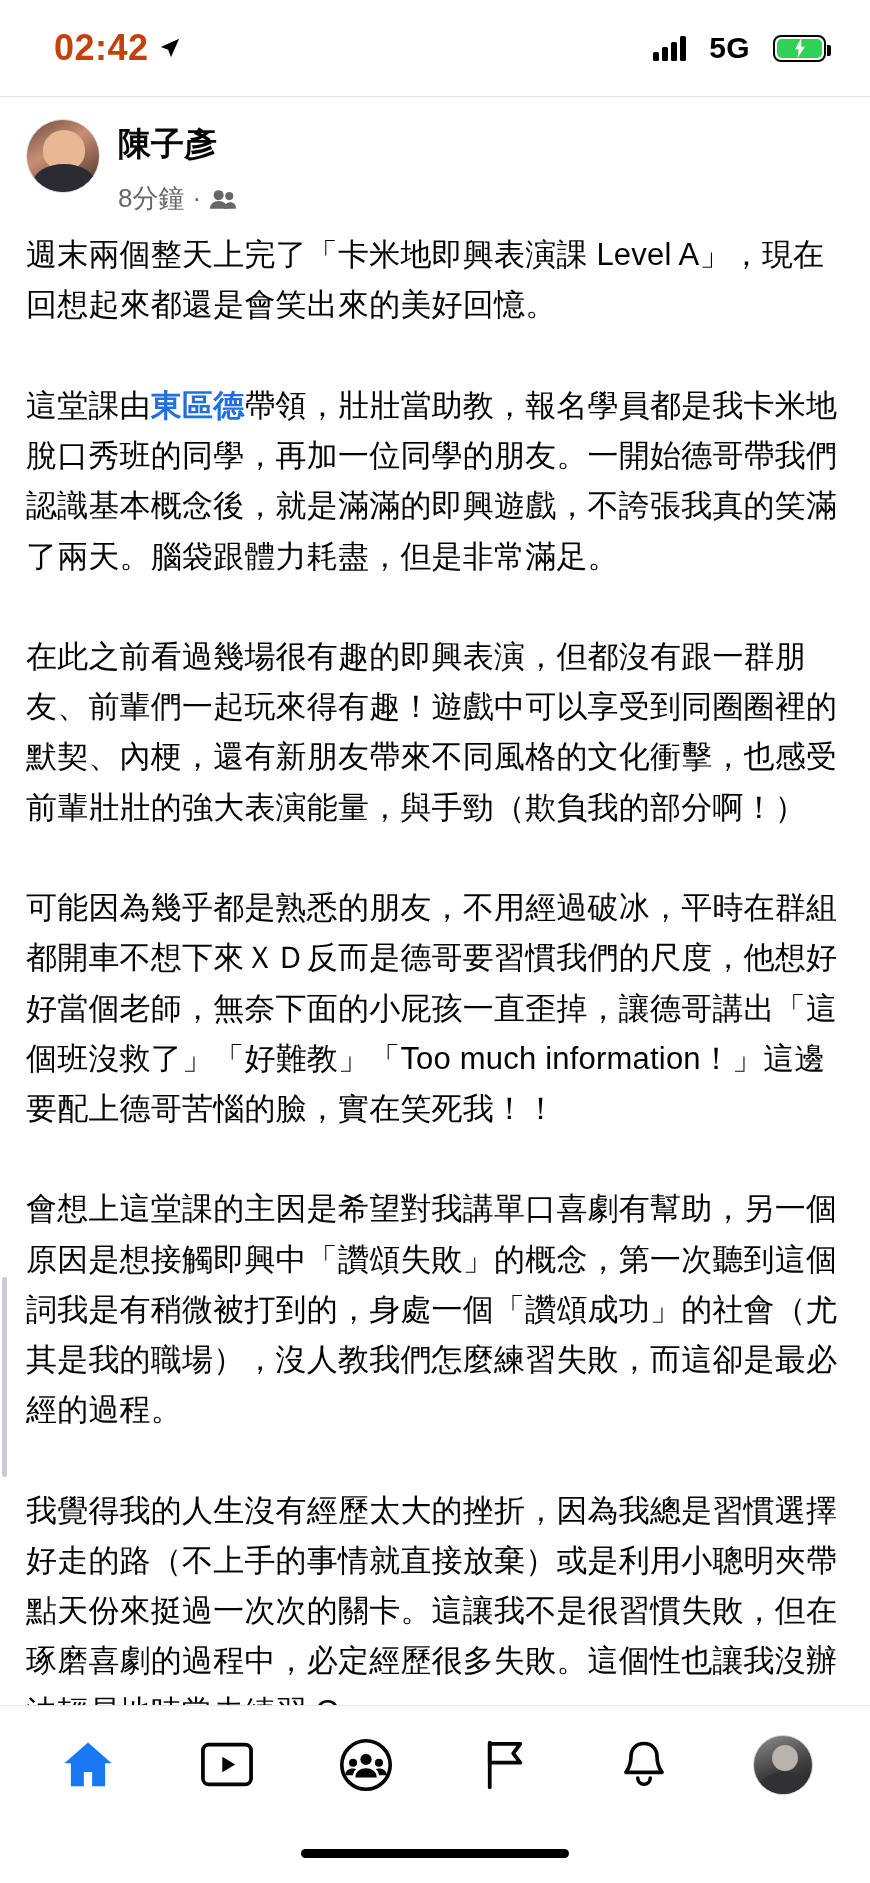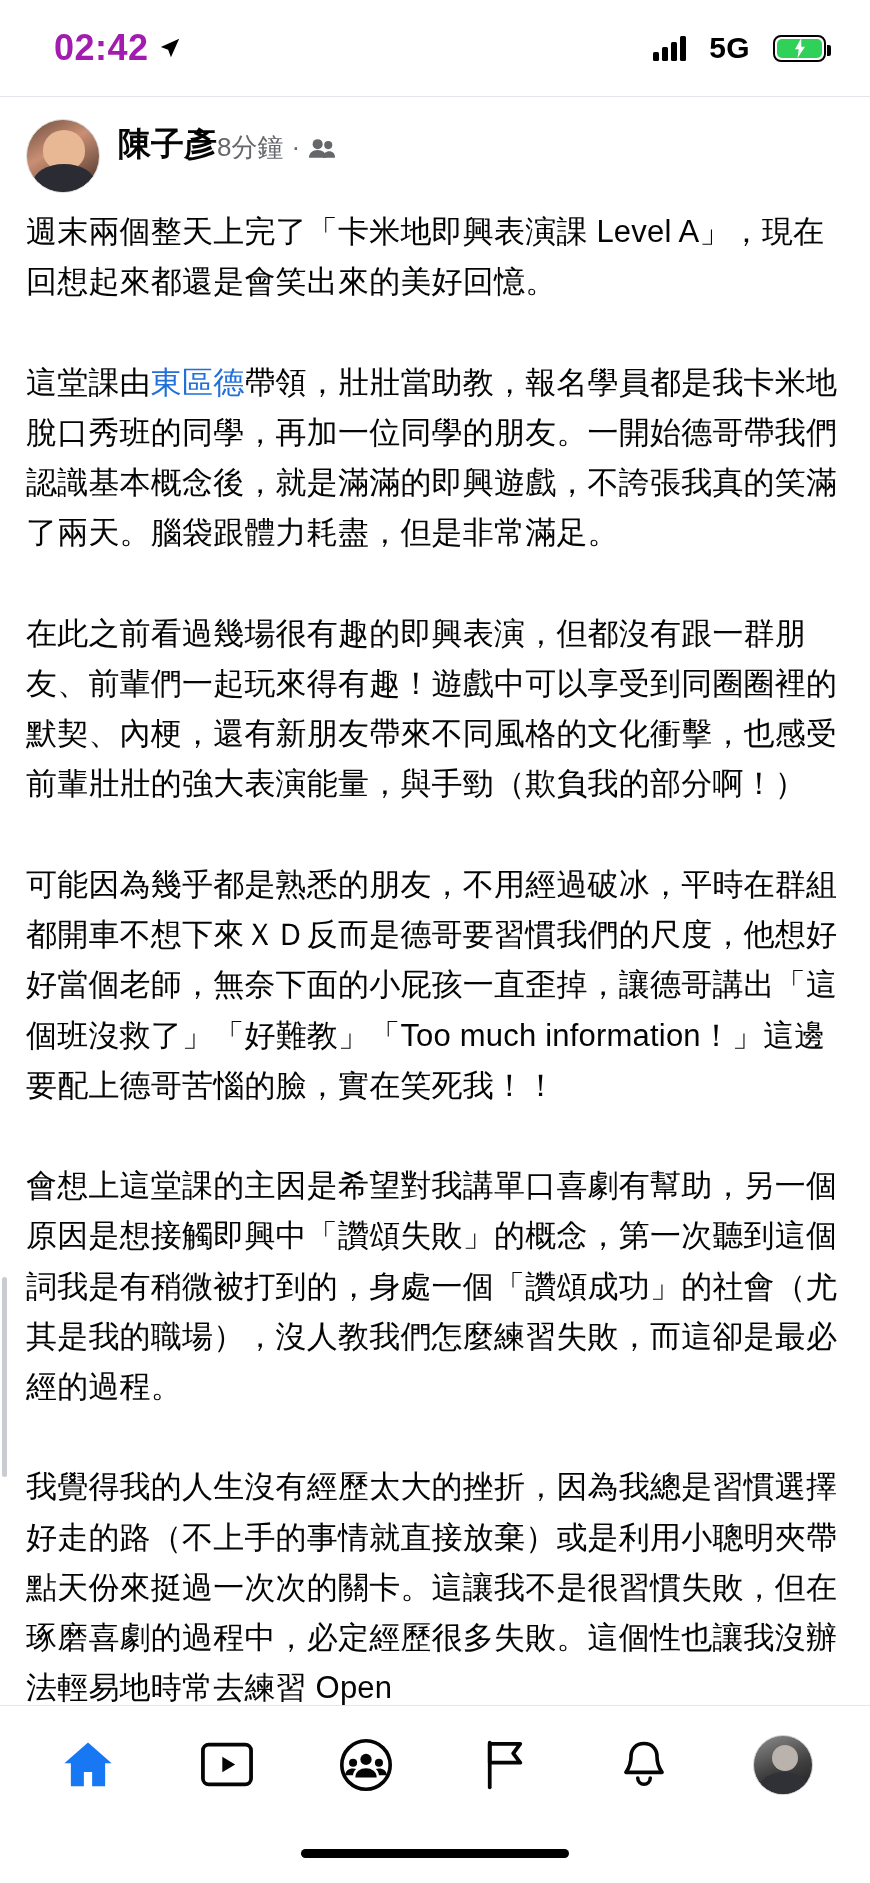--- a/index.html
+++ b/index.html
@@ -30,21 +30,21 @@
     background: #ffffff;
   }
   .status-left {
     display: flex;
     align-items: center;
     gap: 10px;
   }
   .status-time {
     font-size: 36px;
     font-weight: bold;
-    color: #a21caf;
+    color: #c2410c;
     letter-spacing: 0.5px;
   }
   .loc-arrow {
     display: inline-block;
     width: 22px;
     height: 22px;
   }
   .status-right {
     display: flex;
     align-items: center;
@@ -148,34 +148,35 @@
   .avatar::after {
     content: "";
     position: absolute;
     left: 6px; bottom: -10px;
     width: 62px; height: 38px;
     background: #2b2b33;
     border-radius: 50% 50% 0 0;
   }
   .poster-meta {
     display: flex;
+    flex-direction: column;
     justify-content: flex-start;
     padding-top: 4px;
   }
   .poster-name {
     font-size: 33px;
     font-weight: bold;
     color: #050505;
     line-height: 1.25;
   }
   .post-sub {
     display: flex;
     align-items: center;
     gap: 8px;
-    margin-top: 7px;
+    margin-top: 17px;
   }
   .post-time {
     font-size: 26px;
     color: #65676b;
   }
   .dot-sep {
     font-size: 26px;
     color: #65676b;
   }
   .audience-icon {
@@ -187,20 +188,21 @@
     padding: 10px 4px 0 4px;
     font-size: 31px;
     line-height: 1.62;
     color: #050505;
     letter-spacing: 0.2px;
     white-space: pre-wrap;
     word-break: break-word;
   }
   .post-body .mention {
     color: #216fdb;
+    font-weight: bold;
   }
 
   
   .feed-fade {
     position: absolute;
     left: 0; right: 0; bottom: 0;
     height: 0px;
   }
 
   

